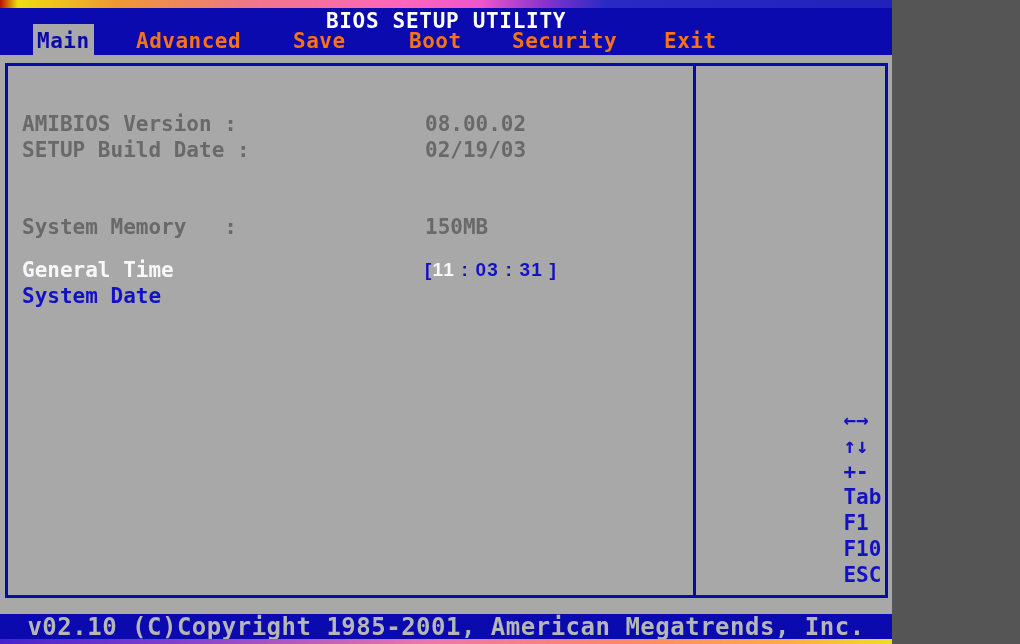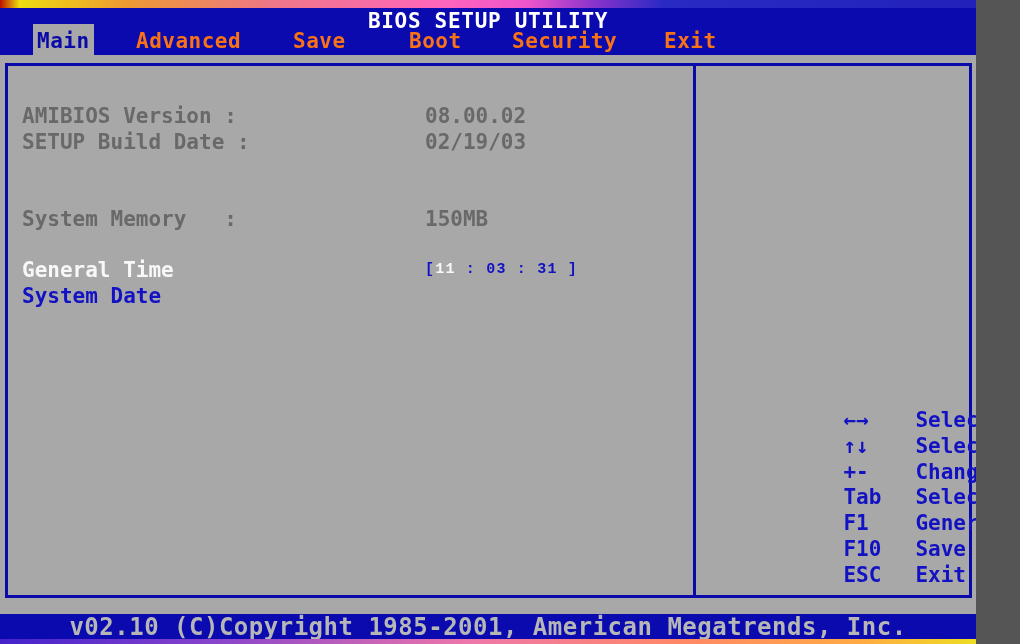--- a/index.html
+++ b/index.html
@@ -1,18 +1,18 @@
 <!DOCTYPE html>
 <html><head>
 <meta charset="utf-8">
 <style>
   * { margin:0; padding:0; box-sizing:border-box; }
   html,body { background:#555; }
   .screen {
-    position:relative; width:976px; height:644px; overflow:hidden;
+    position:relative; width:892px; height:644px; overflow:hidden;
     background:#a8a8a8;
     font-family:"DejaVu Sans Mono", monospace; font-weight:bold;
     font-size:21px; line-height:22px;
   }
   .grad-top {
     position:absolute; top:0; left:0; right:0; height:8px;
     background:linear-gradient(90deg,#bb1100 0%,#eedd11 2%,#ee9933 13%,
       #ee7788 28%,#ff66bb 45%,#ee55cc 54%,#8833cc 61%,#2929c4 68%,#2222bb 100%);
   }
   .grad-bottom {
@@ -36,25 +36,25 @@
     border:3px solid #0a0aa8; display:flex;
   }
   .pane-left {
     position:relative; width:688px; height:100%;
     border-right:3px solid #0a0aa8;
   }
   .pane-right { position:relative; flex:1; height:100%; }
   .row { position:absolute; left:0; right:0; height:22px; }
   .lbl { position:absolute; left:14px; white-space:pre; }
   .val { position:absolute; left:417px; white-space:pre; }
-  .c-dim  { color:#696969; }
+  .c-dim  { color:#696969;margin-top:8px; }
   .c-blue { color:#1212c4; }
   .c-white{ color:#f8f8f8; }
   .serif {
-    font-family:Liberation Mono, monospace; font-size:15px; letter-spacing:1.2px;
+    font-family:Liberation Sans, sans-serif; font-size:19px; letter-spacing:1.2px;
     white-space:pre;
   }
   .help-list { position:absolute; top:321px; left:0; right:0; color:#1212c4; }
   .help-row { height:25.8px; white-space:pre; }
   .help-key {
     display:inline-block; margin-left:21px; width:72px; vertical-align:top;
   }
   .footer {
     position:absolute; top:614px; left:0; right:0; height:26px;
     background:#0a0aae; color:#b6b6b6; text-align:center; padding-top:2px;

